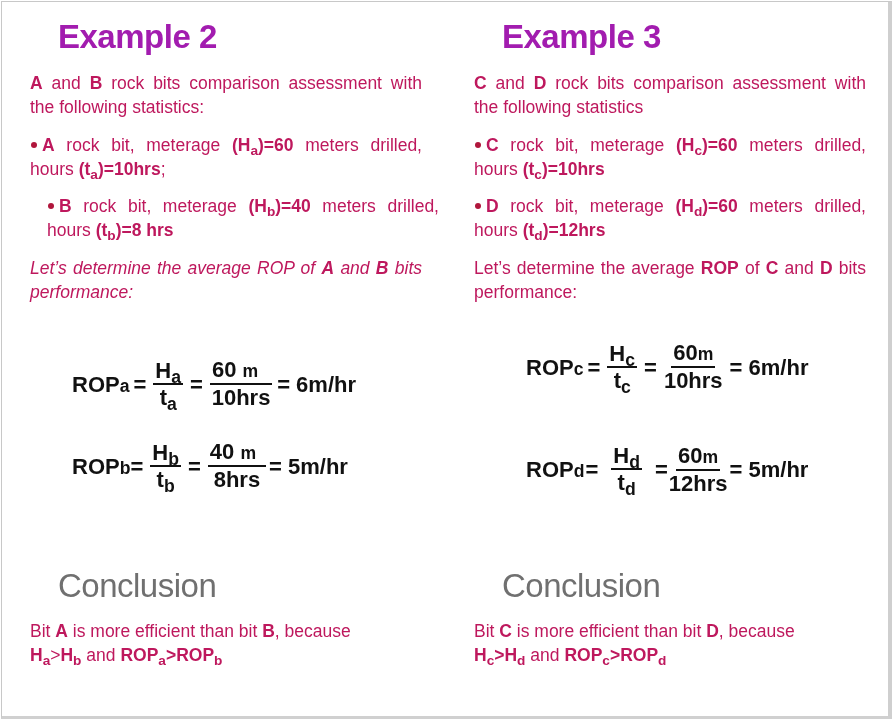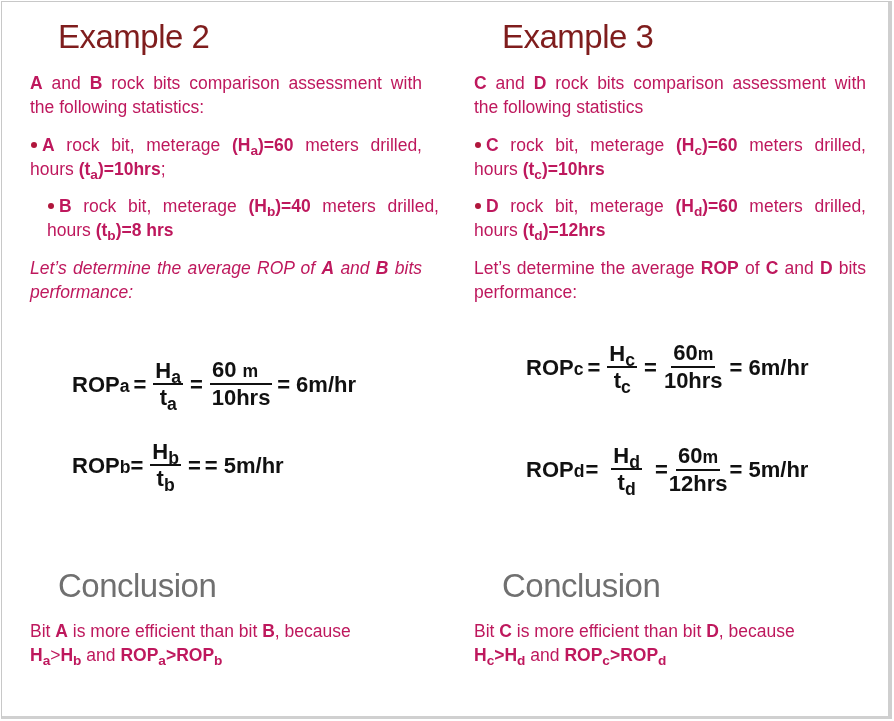--- a/index.html
+++ b/index.html
@@ -9,22 +9,22 @@
     }
     .frame {
       position: absolute; left: 1px; top: 1px; width: 886px; height: 714px;
       border: 1px solid #c8c8c8; border-right: 4px solid #cfcfcf; border-bottom: 3px solid #d0d0d0;
       background: #fff;
     }
     .col { position: absolute; top: 0; width: 400px; }
     .col.left { left: 30px; }
     .col.right { left: 474px; }
     .heading {
-      position: absolute; left: 28px; font-size: 33px; font-weight: 400;
-      color: #7f1d1d; letter-spacing: -0.5px; font-family: "Liberation Sans", sans-serif;
+      position: absolute; left: 28px; font-size: 33px; font-weight: 700;
+      color: #a21caf; letter-spacing: -0.5px; font-family: "Liberation Sans", sans-serif;
       -webkit-text-stroke: 0px; white-space: nowrap;
     }
     .heading.light { font-weight: normal; color: #707070; text-align: center; }
     .para {
       position: absolute; left: 0; width: 392px; font-size: 17.5px; line-height: 24px;
       text-align: justify; color: #be185d;
     }
     .para b { font-weight: bold; }
     .bullet-dot {
       display: inline-block; width: 6px; height: 6px; border-radius: 50%;
@@ -89,20 +89,24 @@
     <span class="term">
         <span>ROP</span>
         <sub>b</sub>
       </span>
     <span class="op" style="margin-left:0;">=</span>
     <span class="frac">
         <span class="num"><span>H</span><sub>b</sub></span>
         <span class="den"><span>t</span><sub>b</sub></span>
       </span>
     <span class="op">=</span>
+    <span class="frac">
+        <span class="num" style="padding-right:10px;"><span>40</span> <small>m</small></span>
+        <span class="den">8hrs</span>
+      </span>
     <span class="op" style="margin-left:0;">= 5m/hr</span>
   </div>
 
   <div class="heading light" style="top:567px;">Conclusion</div>
 
   <div class="para" style="top:619px;">
     <span>Bit </span><b>A</b><span> is more efficient than bit </span><b>B</b><span>, because </span><br>
     <b><span>H</span><sub class="s">a</sub></b><span>&gt;</span><b><span>H</span><sub class="s">b</sub></b><span> and </span><b><span>ROP</span><sub class="s">a</sub><span>&gt;</span><span>ROP</span><sub class="s">b</sub></b>
   </div>
 </section>

